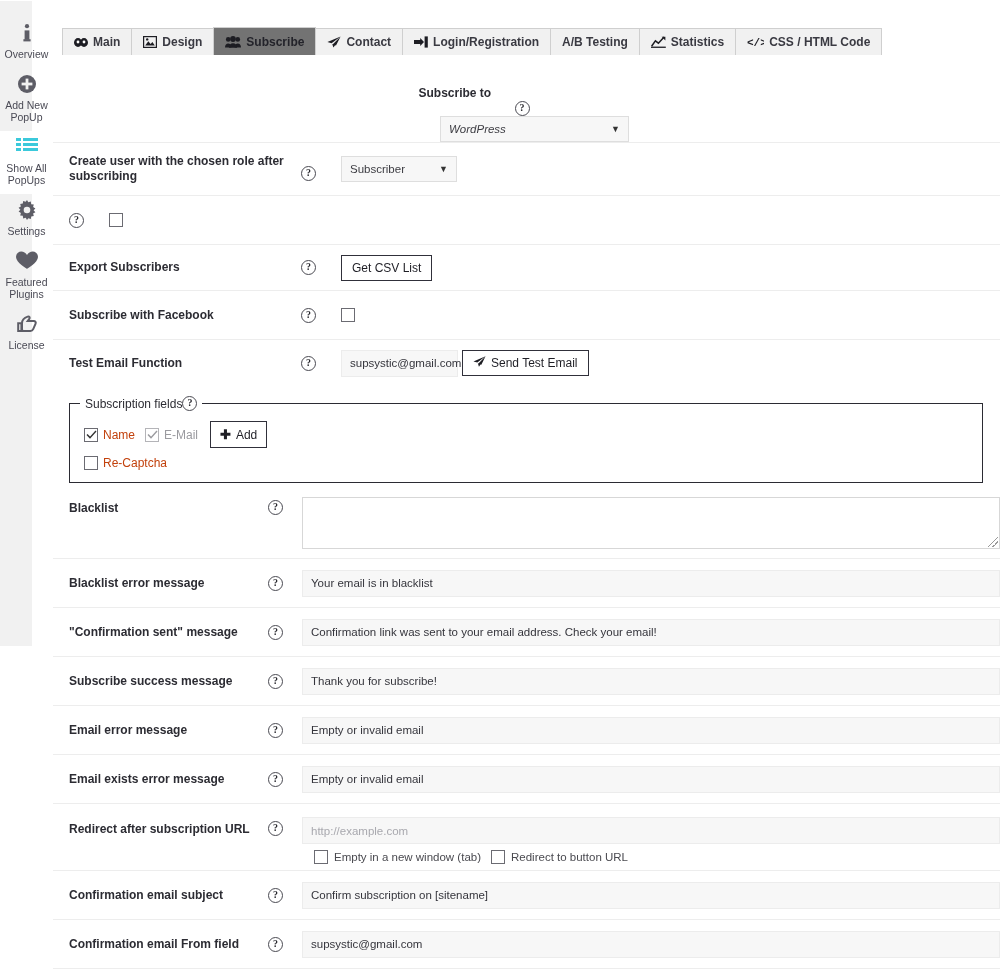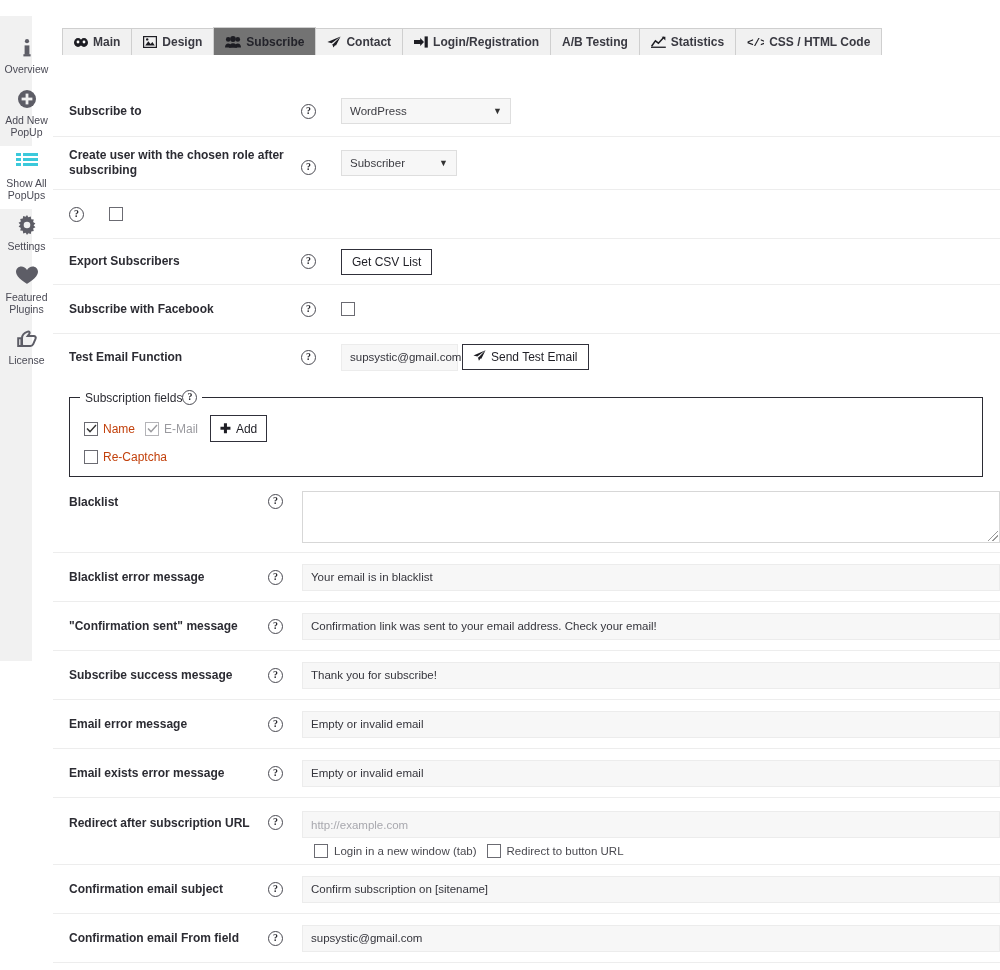--- a/index.html
+++ b/index.html
@@ -13,21 +13,21 @@
 
   
   #adminbar {
     position: absolute; top: 0; left: 0; width: 1000px; height: 6px;
     background: #ffffff;
   }
   #adminbar .seg { position: absolute; top: 0; height: 5px; background: #000000; }
 
   
   #sidebar {
-    position: absolute; left: 0; top: 16px; width: 32px; height: 645px;
+    position: absolute; left: 0; top: 1px; width: 32px; height: 645px;
     background: #f1f1f1;
   }
   .side-item {
     width: 53px; padding: 6px 2px 8px 2px;
     text-align: center; cursor: pointer;
     color: #4a4a55; font-size: 10.5px; line-height: 12px;
   }
   .side-item.active { background: #ffffff; }
   .side-item .ic { display: block; height: 22px; margin: 0 auto 3px auto; color: #5d5d66; }
   .side-item.active .ic { color: #3bc9db; }
@@ -320,27 +320,27 @@
           <text x="0" y="9" font-family="Liberation Mono, monospace" font-size="11" fill="#1d1d23">&lt;/&gt;</text>
         </svg>
       </span>
       <span>CSS / HTML Code</span>
     </div>
   </div>
 
   <div id="form">
 
 
-    <div class="row" style="min-height:51px;margin-top:18px;">
+    <div class="row" style="min-height:51px;margin-top:18px;flex-direction:column;">
       <div class="rlabel">Subscribe to</div>
       <div class="rhelp">
           <span class="qm">?</span>
         </div>
       <div class="rctl">
-        <div class="sel" style="width:170px;">
+        <div class="sel" style="width:189px;font-style:italic;">
           <span>WordPress</span>
           <span class="arw">▼</span>
         </div>
       </div>
     </div>
 
     <div class="row" style="min-height:53px;">
       <div class="rlabel">Create user with the chosen role after subscribing</div>
       <div class="rhelp" style="align-self:flex-end;padding-bottom:14px;">
           <span class="qm">?</span>
@@ -523,21 +523,21 @@
           <span class="qm">?</span>
         </div>
       <div class="rctl" style="flex-direction:column;align-items:flex-start;">
         <div class="txt wide ph">
           <span>http://example.com</span>
         </div>
         <div class="sub-row">
           <span class="cb">
             
           </span>
-          <span class="txt2">Login in a new window (tab)</span>
+          <span class="txt2">Empty in a new window (tab)</span>
           <span class="cb" style="margin-left:4px;">
             
           </span>
           <span class="txt2">Redirect to button URL</span>
         </div>
       </div>
     </div>
 
     <div class="row">
       <div class="rlabel">Confirmation email subject</div>

